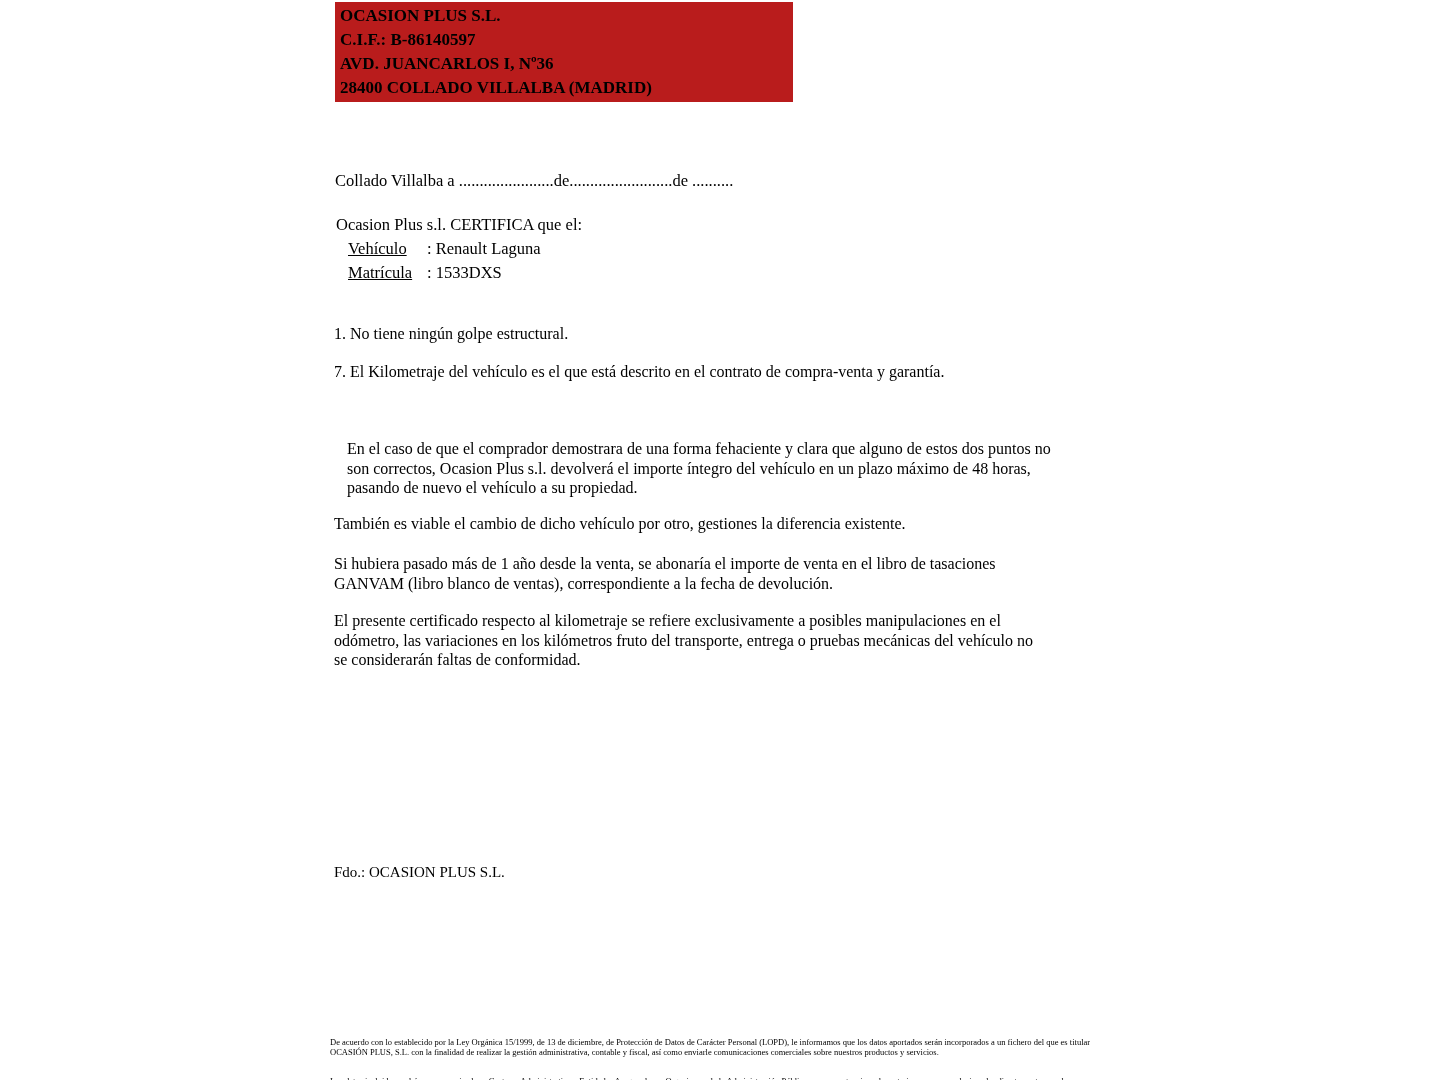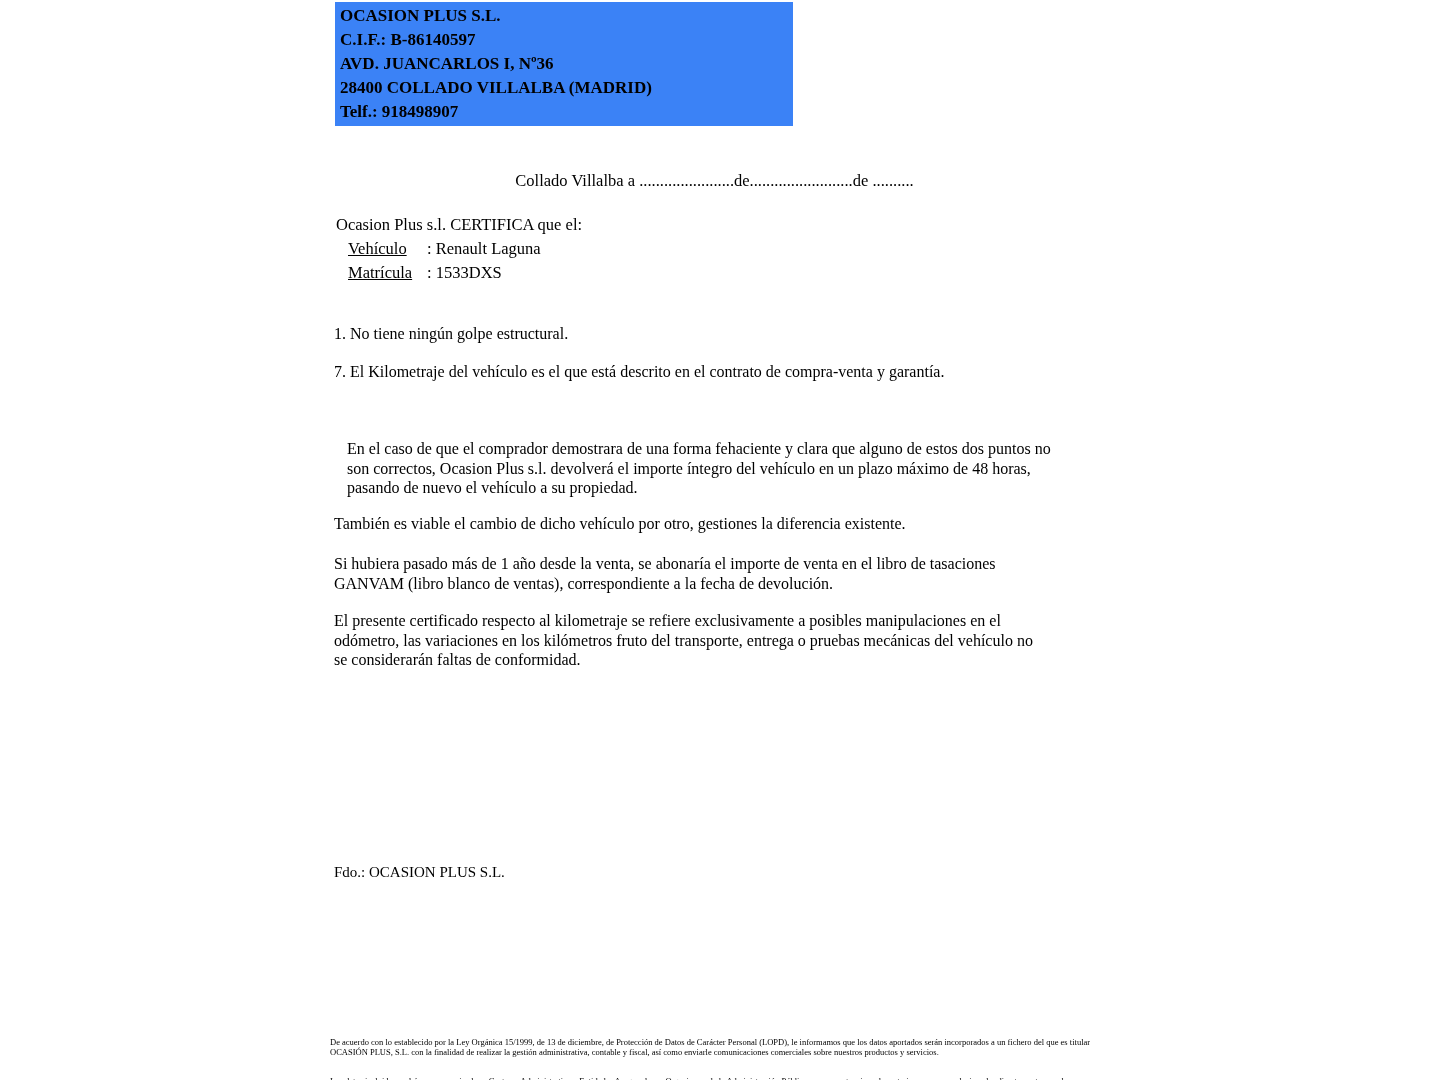--- a/index.html
+++ b/index.html
@@ -11,32 +11,32 @@
     overflow: hidden;
     font-family: "Liberation Serif", serif;
     color: #000000;
   }
   .abs { position: absolute; }
 
   .header-box {
     left: 335px;
     top: 2px;
     width: 458px;
-    background: #3b82f6;
+    background: #b91c1c;
     padding: 2px 6px 2px 5px;
     font-weight: bold;
     font-size: 17px;
     line-height: 24px;
   }
 
   .date-line {
     left: 335px;
     top: 171px;
     width: 759px;
-    text-align: center;
+    text-align: left;
     font-size: 16.5px;
     line-height: 20px;
   }
 
   .certifica {
     left: 336px;
     top: 213px;
     font-size: 16.5px;
     line-height: 24px;
   }
@@ -76,21 +76,20 @@
 </head>
 <body>
 
 <div>
 
   <div class="abs header-box">
     <div>OCASION PLUS S.L.</div>
     <div>C.I.F.: B-86140597</div>
     <div>AVD. JUANCARLOS I, Nº36</div>
     <div>28400 COLLADO VILLALBA (MADRID)</div>
-    <div>Telf.: 918498907</div>
   </div>
 
   <div class="abs date-line">Collado Villalba a .......................de.........................de ..........</div>
 
   <div class="abs certifica">
     <div>Ocasion Plus s.l. CERTIFICA que el:</div>
     <div>
       <span class="cert-label"><span class="u">Vehículo</span></span><span>: Renault Laguna</span>
     </div>
     <div>

